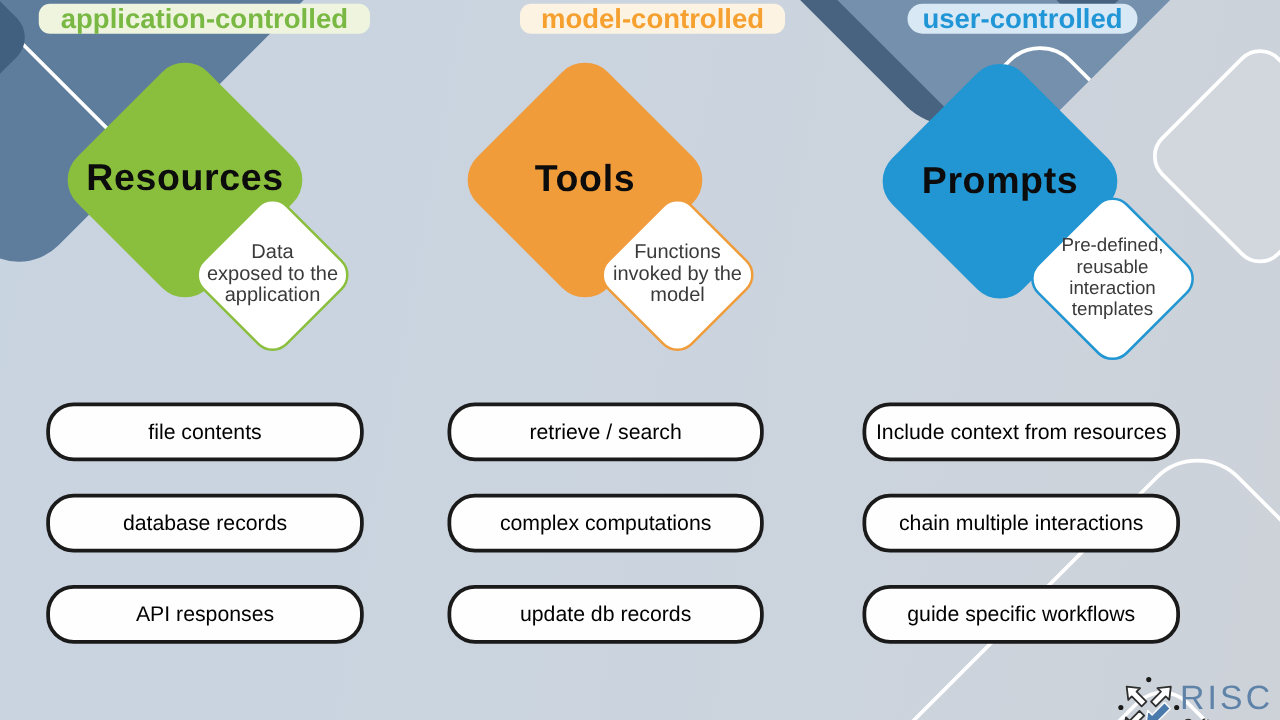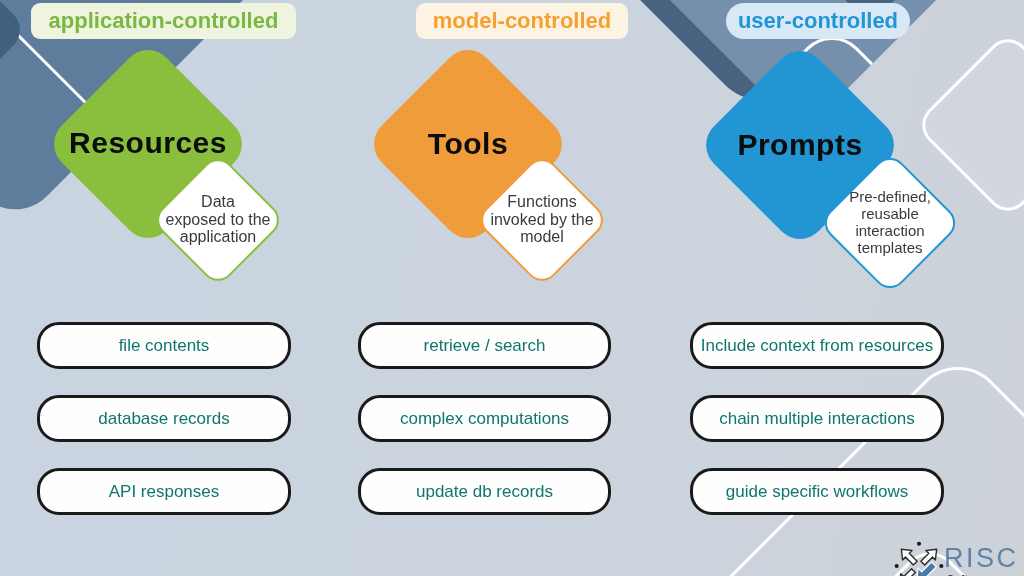--- a/index.html
+++ b/index.html
@@ -28,21 +28,21 @@
   .d-navy-right-sm{ left:810px; top:-120px; width:120px; height:120px; border-radius:16px;
                     background:#47637f; z-index:3; }
   .d-gray         { left:941px; top:58px; width:134px; height:134px; border-radius:22px;
                     background:#d2d7dd; border:3px solid #fff; z-index:3; }
   .d-outline-br   { left:746px; top:435px; width:424px; height:424px; border-radius:48px;
                     border:3px solid #fff; z-index:1; }
   .d-outline-br2  { left:824px; top:584px; width:212px; height:212px; border-radius:30px;
                     border:3px solid #fff; z-index:1; }
 
   
-  .hdr { position:absolute; top:3px; height:36px; border-radius:9px; z-index:10;
+  .hdr { position:absolute; top:3px; height:24px; border-radius:9px; z-index:10;
          display:flex; align-items:center; justify-content:center;
          font-weight:700; font-size:22px; white-space:nowrap; letter-spacing:0;text-align:center; }
   .hdr-1 { left:31px;  width:265px; }
   .hdr-2 { left:368px; width:212px;margin-left:48px; }
   .hdr-3 { left:726px; width:184px; }
 
   
   .big-d { position:absolute; width:148px; height:148px; border-radius:26px;
            transform:rotate(45deg); z-index:5; }
   .big-d-1 { left:74px;  top:70px; }
@@ -64,21 +64,21 @@
 
   .small-txt { position:absolute; text-align:center; z-index:7; color:#3a3a3a;
                white-space:pre-line; font-weight:500; }
   .st-1 { left:133px; top:193px; width:170px; font-size:16px; line-height:17.5px; }
   .st-2 { left:457px; top:193px; width:170px; font-size:16px; line-height:17.5px; }
   .st-3 { left:810px; top:188px; width:160px; font-size:15px; line-height:17px; }
 
   
   .pill { position:absolute; height:47px; background:#fefefe; border:3px solid #1a1a1a;
           border-radius:22px; display:flex; align-items:center; justify-content:center;
-          font-size:17px; color:#0f766e; z-index:10; white-space:nowrap; }
+          font-size:17px; color:#000000; z-index:10; white-space:nowrap; }
   .pc-1 { left:37px;  width:254px; }
   .pc-2 { left:358px; width:253px; }
   .pc-3 { left:690px; width:254px; }
   .row-1 { top:322px; } .row-2 { top:395px; } .row-3 { top:468px; }
 
   
   .logo { position:absolute; left:894px; top:536px; width:126px; height:62px; z-index:11; }
   .logo-icon { position:absolute; left:0; top:2px; }
   .logo-title { position:absolute; left:50px; top:7px; font-size:27px; font-weight:500;
                 letter-spacing:2.5px; }

